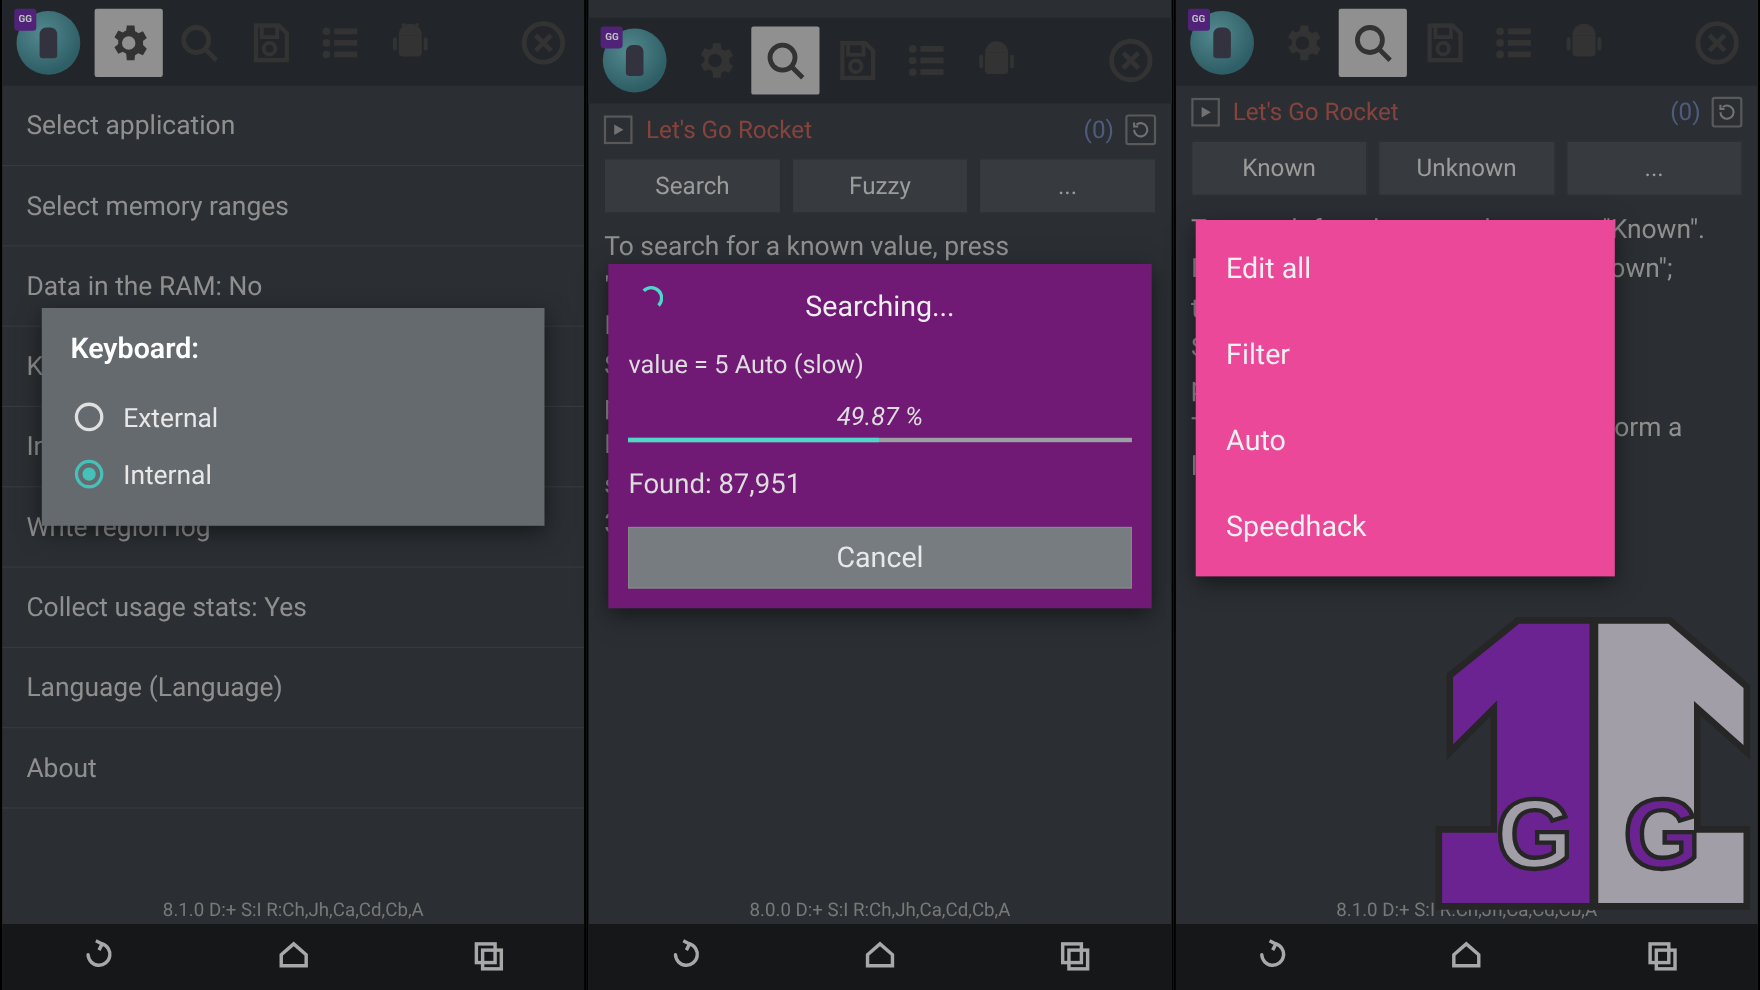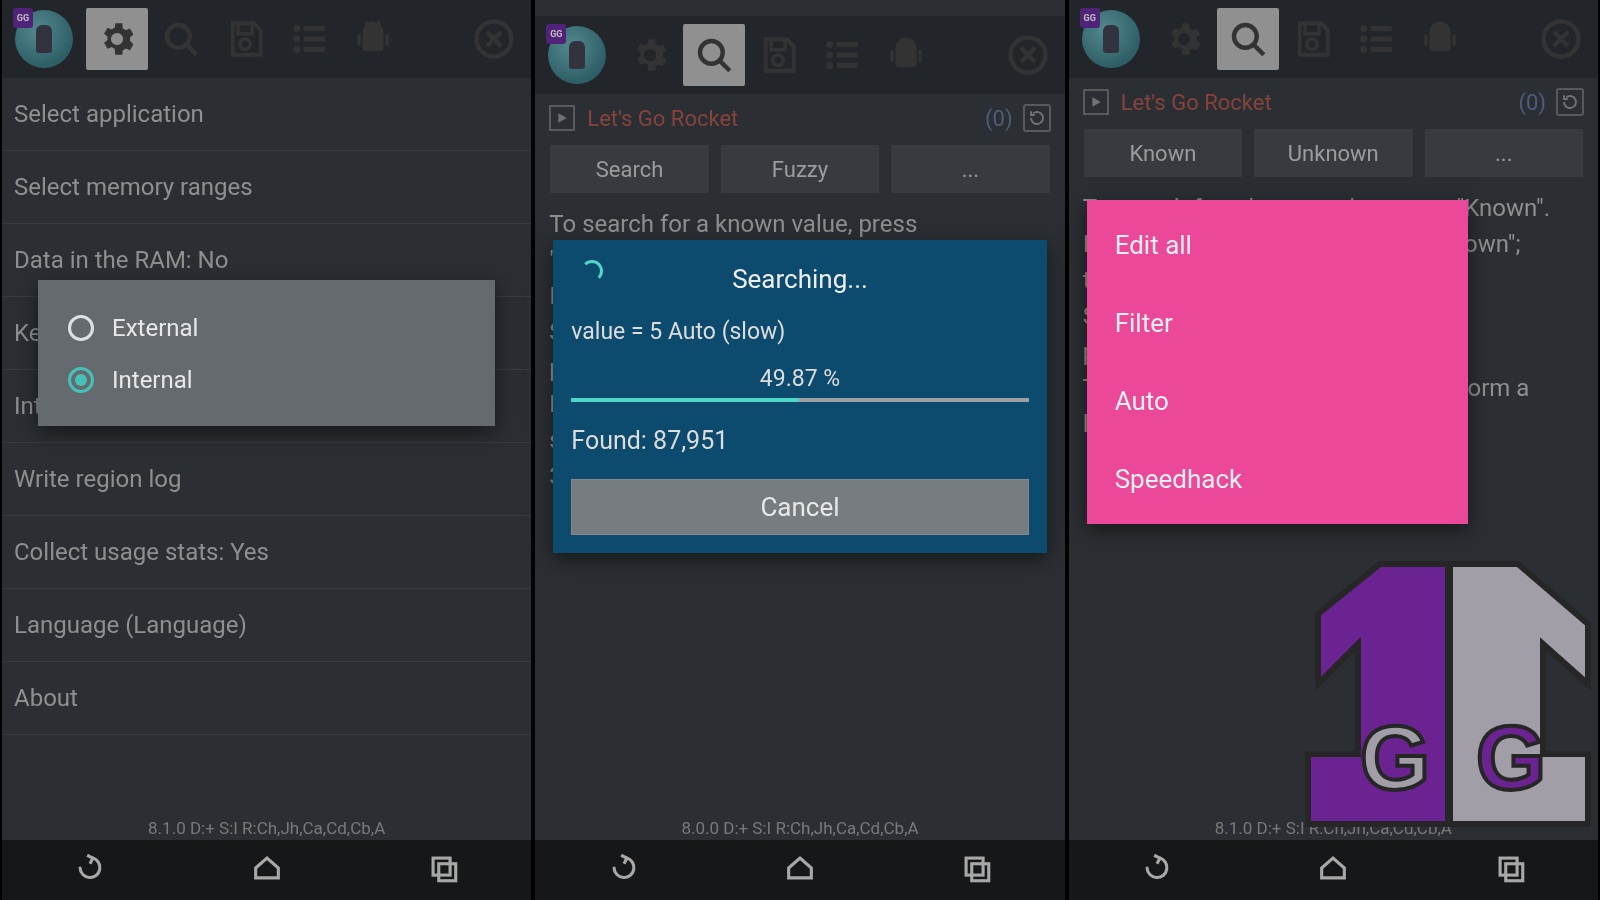--- a/index.html
+++ b/index.html
@@ -55,21 +55,21 @@
     border-radius: 6px 6px 3px 3px;
     position: relative;
   }
   
   .gg-badge { position:absolute; top:-2px; left:-2px; width:20px; height:20px;
     background:#6b2fa1; border-radius:3px; font-size:9px; color:#fff;
     display:flex; align-items:center; justify-content:center; font-weight:bold;}
   
   .settings-list { flex:1; overflow:hidden; }
   .settings-item {
-    padding: 22px 12px;
+    padding: 22px 22px;
     border-bottom: 1px solid #4a4f54;
     font-size: 24px;
     color: #bfbfbf;
   }
   
   .backdrop {
     position:absolute; inset:0;
     background: rgba(0,0,0,0.25);
     pointer-events:none;
   }
@@ -79,21 +79,21 @@
     left: 36px; right:36px;
     top: 280px;
     background: #656a6e;
     box-shadow: 0 6px 20px rgba(0,0,0,0.5);
     padding: 22px 26px 20px;
   }
   .kb-dialog .title {
     font-size: 26px; color:#fff; font-weight: 600;
     margin-bottom: 22px;
   }
-  .radio-row { display:flex; align-items:center; gap:18px; padding:12px 4px; font-size:24px; color:#e8e8e8;}
+  .radio-row { display:flex; align-items:flex-start; gap:18px; padding:12px 4px; font-size:24px; color:#e8e8e8;}
   .radio-outer { width:26px; height:26px; border:3px solid #e0e0e0; border-radius:50%; display:flex; align-items:center; justify-content:center;}
   .radio-outer.sel { border-color:#46c1b9; }
   .radio-inner { width:12px; height:12px; border-radius:50%; background:#46c1b9; display:none;}
   .radio-outer.sel .radio-inner { display:block; }
 
   
   .footer-version {
     text-align:center; font-size:17px; color:#a0a0a0;
     padding: 4px 0 2px;
   }
@@ -124,35 +124,35 @@
   }
   .body-text {
     padding: 6px 14px;
     font-size: 24px; color:#bfbfbf; line-height:1.5;
   }
 
   
   .search-dialog {
     position:absolute;
     left:18px; right:18px; top:240px;
-    background:#0c4a6e;
+    background:#701a75;
     padding: 24px 18px 18px;
     box-shadow:0 6px 20px rgba(0,0,0,0.5);
   }
   .search-dialog .sd-title {
     text-align:center; font-size:26px; color:#eee;
   }
   .spinner {
     position:absolute; top:20px; left:28px;
     width:22px; height:22px; border:3px solid transparent;
     border-top-color:#4fd6c9; border-right-color:#4fd6c9;
     border-radius:50%;
   }
   .sd-sub { text-align:left; font-size:23px; color:#ddd; margin-top:24px;}
-  .sd-pct { text-align:center; font-size:23px; color:#ddd; margin-top:20px;}
+  .sd-pct { text-align:center; font-size:23px; color:#ddd; margin-top:20px;font-style:italic;}
   .sd-bar { height:4px; background:#9aa0a4; margin-top:6px; position:relative;}
   .sd-bar-fill { position:absolute; top:0; left:0; height:100%; background:#4fd6c9;}
   .sd-found { font-size:25px; color:#ddd; margin-top:24px;}
   .sd-cancel {
     margin-top:24px; height:56px; background:#777c80;
     border:1px solid #888; display:flex; align-items:center; justify-content:center;
     color:#e8e8e8; font-size:26px;
   }
 
   
@@ -257,20 +257,21 @@
           <path d="M4 12 12 5l8 7v7H4z"></path>
         </svg></div>
     <div><svg viewBox="0 0 24 24">
           <rect x="5" y="5" width="12" height="12"></rect>
           <rect x="9" y="9" width="12" height="12"></rect>
         </svg></div>
   </div>
 
   <div class="backdrop"></div>
   <div class="kb-dialog">
+    <div class="title">Keyboard:</div>
     <div class="radio-row">
       <span class="radio-outer"></span>
       <span>External</span>
     </div>
     <div class="radio-row">
       <span class="radio-outer sel">
           <span class="radio-inner"></span>
         </span>
       <span>Internal</span>
     </div>

